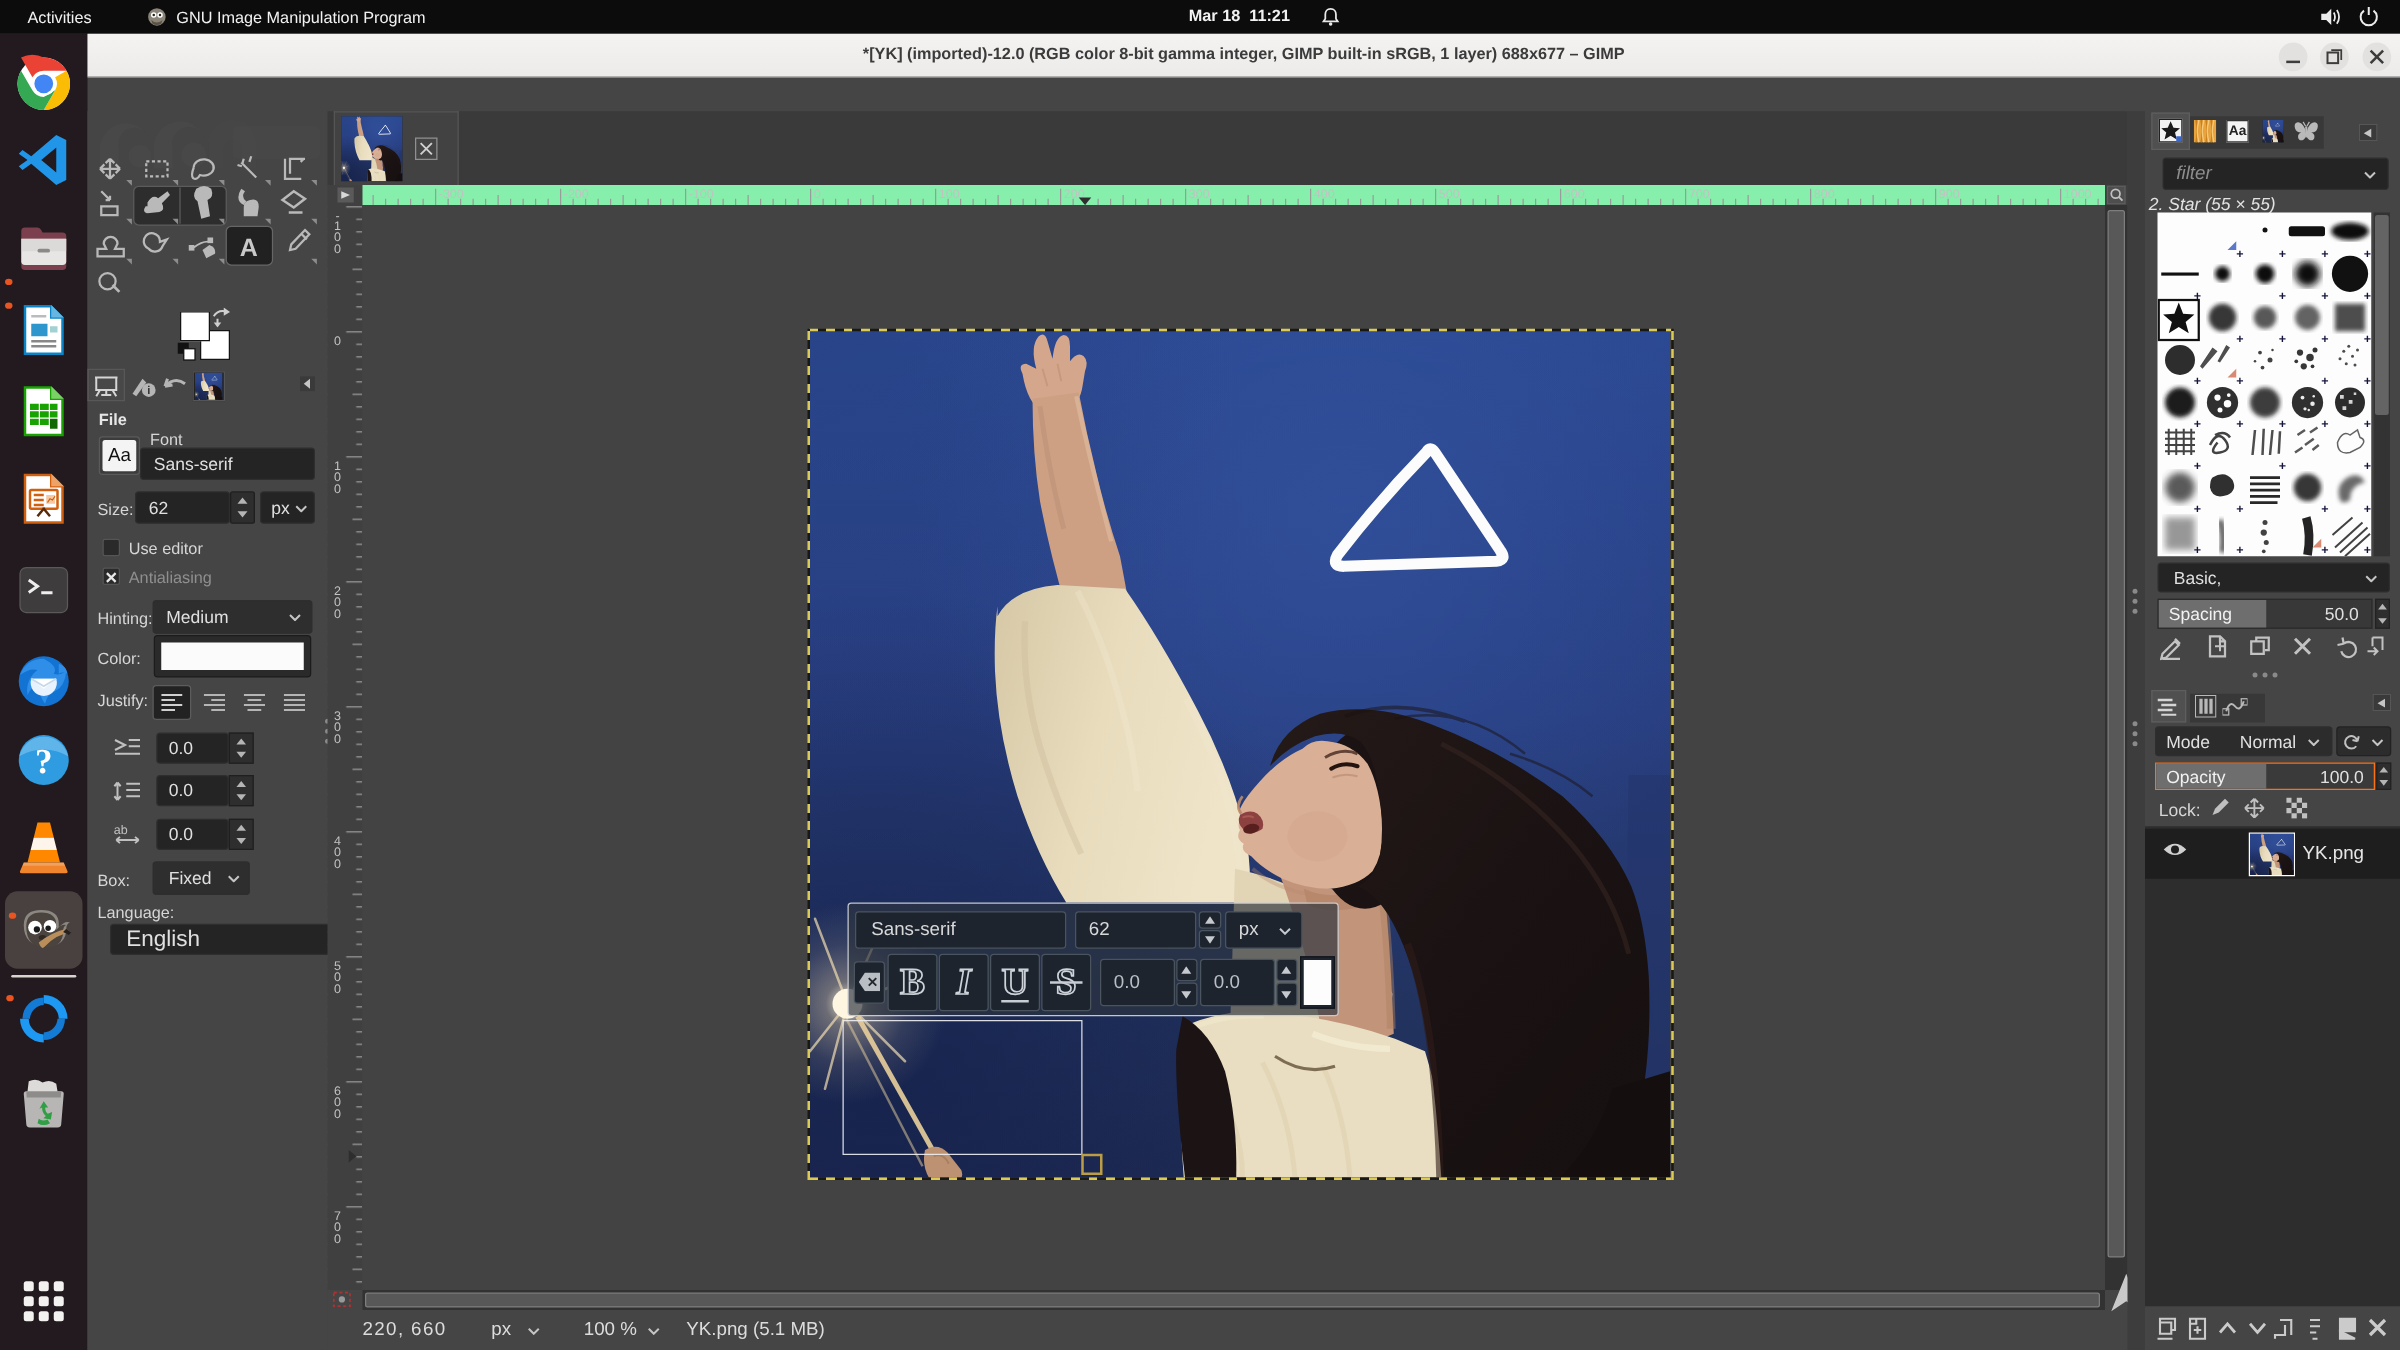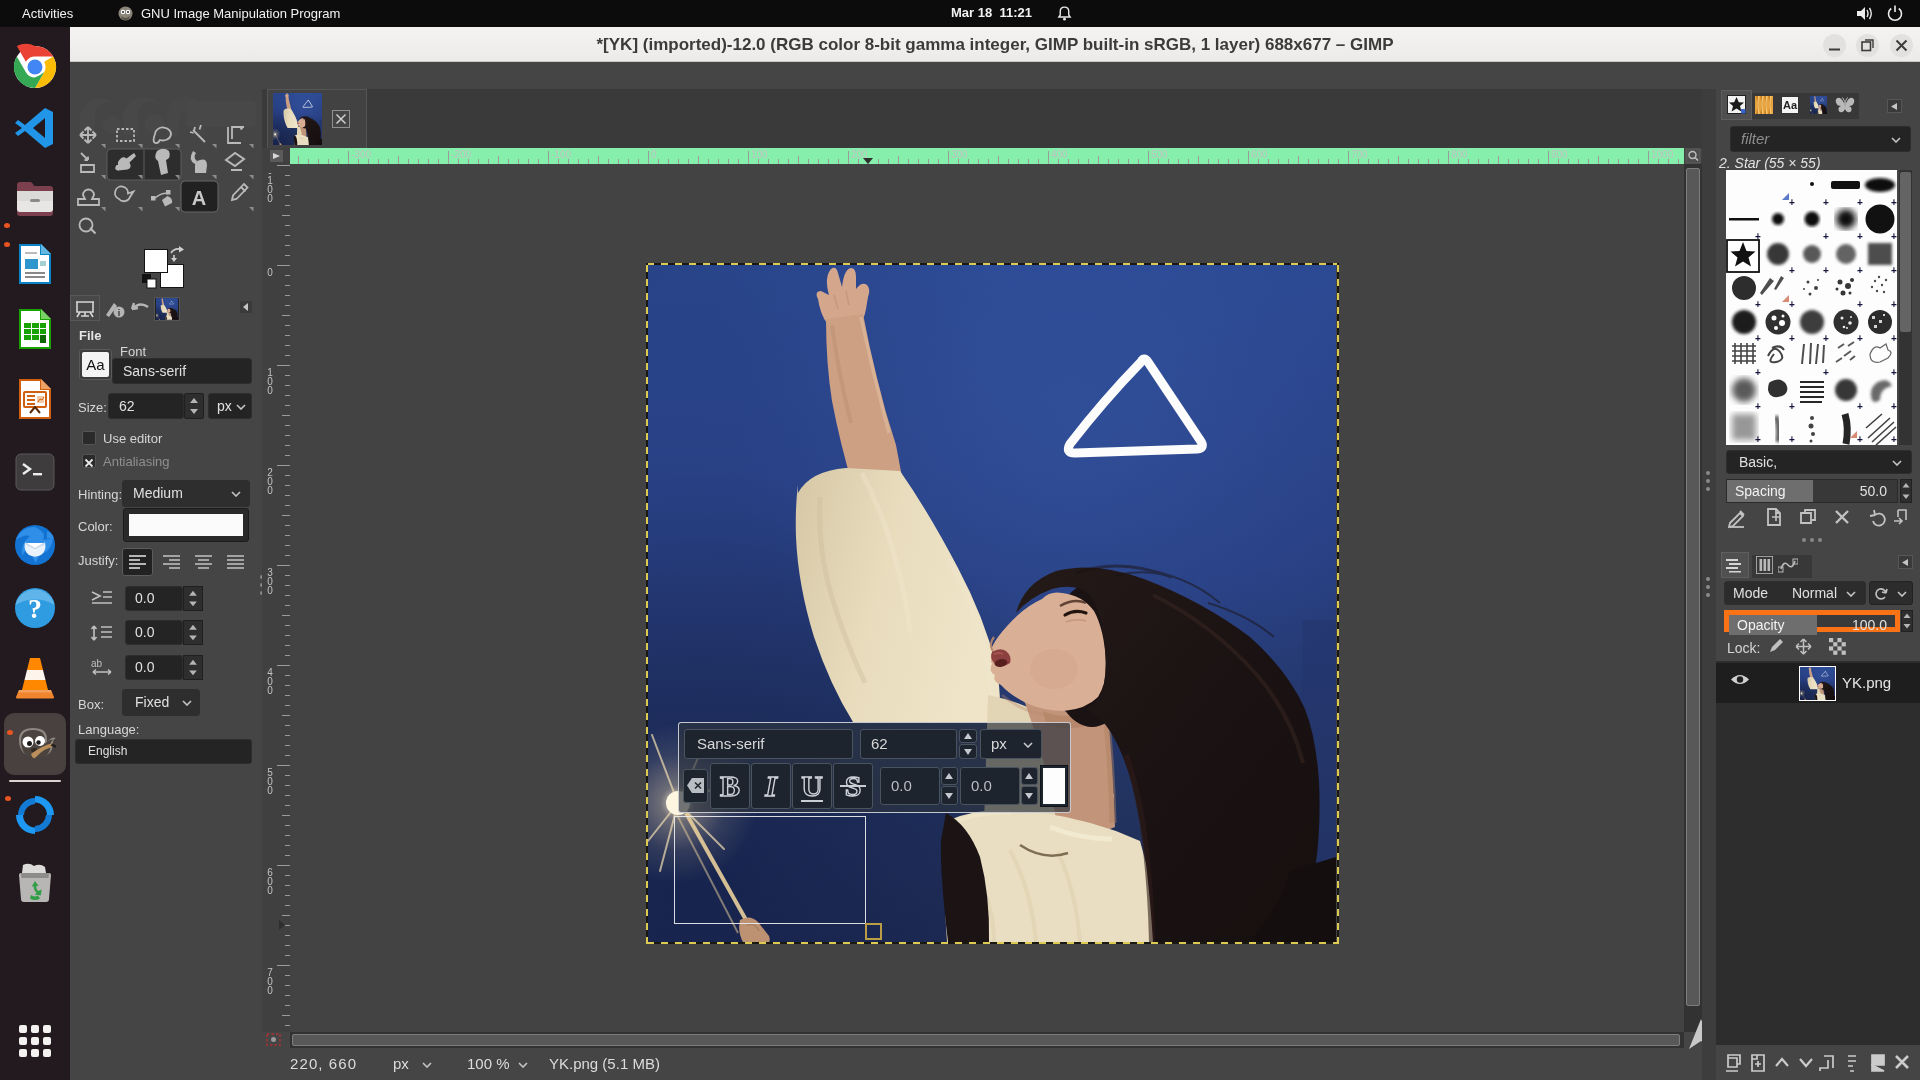--- a/index.html
+++ b/index.html
@@ -5,21 +5,21 @@
 html,body{width:1920px;height:1080px;overflow:hidden;background:#454545;font-family:"Liberation Sans",sans-serif}
 .abs{position:absolute}
 #stage{position:relative;width:1920px;height:1080px}
 
 #topbar{left:0;top:0;width:1920px;height:27px;background:#0c0c0c;color:#f2f2f2;font-size:13px}
 
 #dock{left:0;top:27px;width:70px;height:1053px;background:#221a1e}
 .dicon{position:absolute;left:11px;width:48px;height:48px}
 
 #titlebar{left:70px;top:27px;width:1850px;height:35px;background:linear-gradient(#f5f3f2,#edeBe9);border-bottom:1px solid #c9c6c3}
-#titlebar .t{position:absolute;left:0;right:0;top:8px;text-align:center;font-weight:bold;font-size:17px;color:#3b3b3b}
+#titlebar .t{position:absolute;left:0;right:0;top:8px;text-align:center;font-weight:bold;font-size:13px;color:#3b3b3b}
 .wbtn{position:absolute;top:34px;width:23px;height:23px;border-radius:50%;background:#e3e1df}
 
 #menubar{left:70px;top:62px;width:1850px;height:27px;background:#3d3d3d;color:#dcdcdc;font-size:15px}
 #menubar span{position:absolute;top:5px}
 
 #leftpanel{left:70px;top:89px;width:192px;height:991px;background:#454545}
 #canvastrip{left:262px;top:89px;width:1440px;height:59px;background:#3a3a3a}
 #rightdivider{left:1702px;top:89px;width:14px;height:991px;background:#3d3d3d}
 #rightpanel{left:1716px;top:89px;width:204px;height:991px;background:#454545}
 
@@ -436,21 +436,21 @@
           <path d="M9 4 l4 5 -8 0z" fill="#b5b5b5"></path>
           <path d="M9 20 l4 -5 -8 0z" fill="#b5b5b5"></path>
         </svg></div>
   <div class="lbl" style="left:8px;top:608px">Box:</div>
   <div class="din" style="left:52px;top:600px;width:78px;height:27px;font-size:14px;line-height:25px;padding-left:12px;background:#2e2e2e">Fixed
     <svg class="chev" style="right:7px;top:10px" viewBox="0 0 10 6">
           <path d="M1 1 l4 4 4 -4" stroke="#c5c5c5" stroke-width="1.6" fill="none"></path>
         </svg>
   </div>
   <div class="lbl" style="left:8px;top:633px">Language:</div>
-  <div class="din" style="left:5px;top:650px;width:177px;height:25px;font-size:12px;line-height:23px;padding-left:12px">English</div>
+  <div class="din" style="left:18px;top:650px;width:177px;height:25px;font-size:18px;line-height:23px;padding-left:12px">English</div>
 
   <div class="abs" style="left:190px;top:486px;width:4px;height:4px;border-radius:50%;background:#8a8a8a"></div>
   <div class="abs" style="left:190px;top:494px;width:4px;height:4px;border-radius:50%;background:#8a8a8a"></div>
   <div class="abs" style="left:190px;top:502px;width:4px;height:4px;border-radius:50%;background:#8a8a8a"></div>
 </div>
 
 <div class="abs" id="canvastrip">
   <div class="abs" style="left:5px;top:0;width:100px;height:59px;background:#424242;border:1px solid #555;border-bottom:none"></div>
   <div class="abs" style="left:11px;top:4px;width:49px;height:52px;background:#262626"></div>
   <svg class="abs" style="left:11px;top:4px" width="49" height="52" viewBox="0 0 688 677" preserveAspectRatio="none">
@@ -924,21 +924,21 @@
   </div>
   <div class="abs" style="left:153px;top:492px;width:44px;height:24px;background:#2c2c2c;border:1px solid #222;border-radius:3px">
     <svg class="abs" style="left:5px;top:5px" width="14" height="14" viewBox="0 0 14 14">
           <path d="M11 6 a5 5 0 1 0 -1 4 M11 6 l1 -4 M11 6 l-4 -1" stroke="#c0c0c0" stroke-width="1.6" fill="none"></path>
         </svg>
     <svg class="chev" style="right:5px;top:9px" viewBox="0 0 10 6">
           <path d="M1 1 l4 4 4 -4" stroke="#c5c5c5" stroke-width="1.6" fill="none"></path>
         </svg>
   </div>
 
-  <div class="abs" style="left:8px;top:521px;width:176px;height:22px;background:#3a3a3a;border:5px solid #f97316">
+  <div class="abs" style="left:8px;top:521px;width:176px;height:22px;background:#3a3a3a;border:1px solid #f97316">
     <div class="abs" style="left:0;top:0;width:88px;height:20px;background:#6e6e6e"></div>
     <div class="abs" style="left:8px;top:2px;font-size:14px;color:#f2f2f2">Opacity</div>
     <div class="abs" style="right:8px;top:2px;font-size:14px;color:#e0e0e0">100.0</div>
   </div>
   <div class="abs" style="left:185px;top:521px;width:12px;height:22px;background:#2e2e2e;border:1px solid #222">
     <svg width="10" height="20" viewBox="0 0 10 20">
           <path d="M5 2.5 l3.5 4.5 -7 0z" fill="#b5b5b5"></path>
           <path d="M5 17.5 l3.5 -4.5 -7 0z" fill="#b5b5b5"></path>
         </svg>
   </div>

